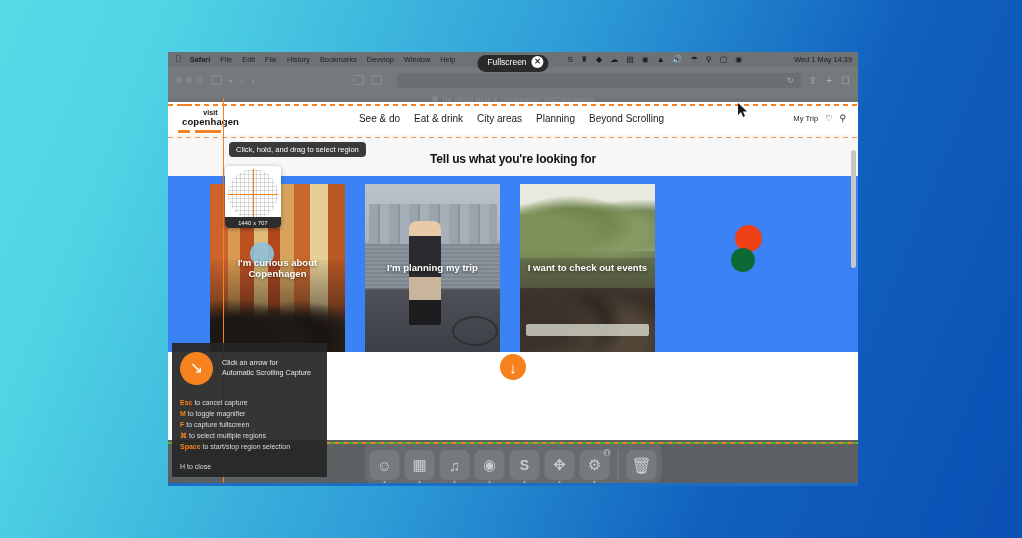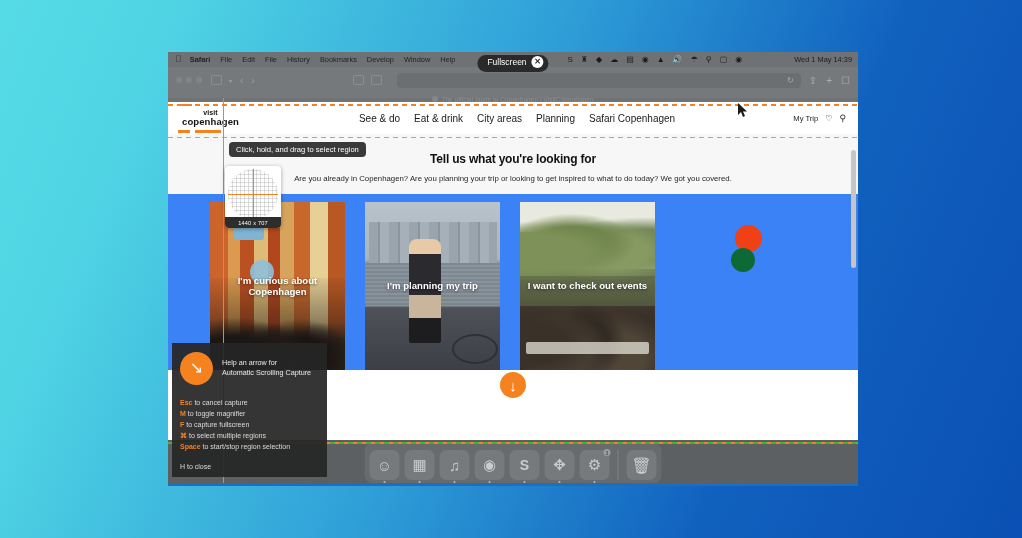--- a/index.html
+++ b/index.html
@@ -347,32 +347,31 @@
     <div class="site-header">
       <div class="logo">
         <span class="l1">visit</span>
         <span class="l2">copenhagen</span>
       </div>
       <nav class="site-nav">
         <a href="#">See &amp; do</a>
         <a href="#">Eat &amp; drink</a>
         <a href="#">City areas</a>
         <a href="#">Planning</a>
-        <a href="#">Safari Copenhagen</a>
+        <a href="#">Beyond Scrolling</a>
       </nav>
       <div class="header-right">
         <span class="mytrip">My Trip</span>
         <span class="heart">♡</span>
         <span class="srch">⚲</span>
       </div>
     </div>
 
     <div class="hero">
       <h1>Tell us what you're looking for</h1>
-      <p>Are you already in Copenhagen? Are you planning your trip or looking to get inspired to what to do today? We got you covered.</p>
     </div>
 
     <div class="cards">
       <div class="card">
         <div class="art c1">
           <div class="bg"></div>
             <div class="sign"></div>
             <div class="sign2"></div>
           <div class="shadeB"></div>
             <div class="ppl"></div>
@@ -443,21 +442,21 @@
   <div class="lens">
     <div class="hl"></div>
     <div class="vl"></div>
   </div>
   <div class="dim">1440 x 707</div>
 </div>
 
 <div class="arrow-panel">
   <div class="circle">↘</div>
   <div class="txt">
-    <div>Help an arrow for</div>
+    <div>Click an arrow for</div>
     <div>Automatic Scrolling Capture</div>
   </div>
 </div>
 
 <div class="shortcut-panel">
   <div class="row">
     <span class="k">Esc</span>
     <span>to cancel capture</span>
   </div>
   <div class="row">

